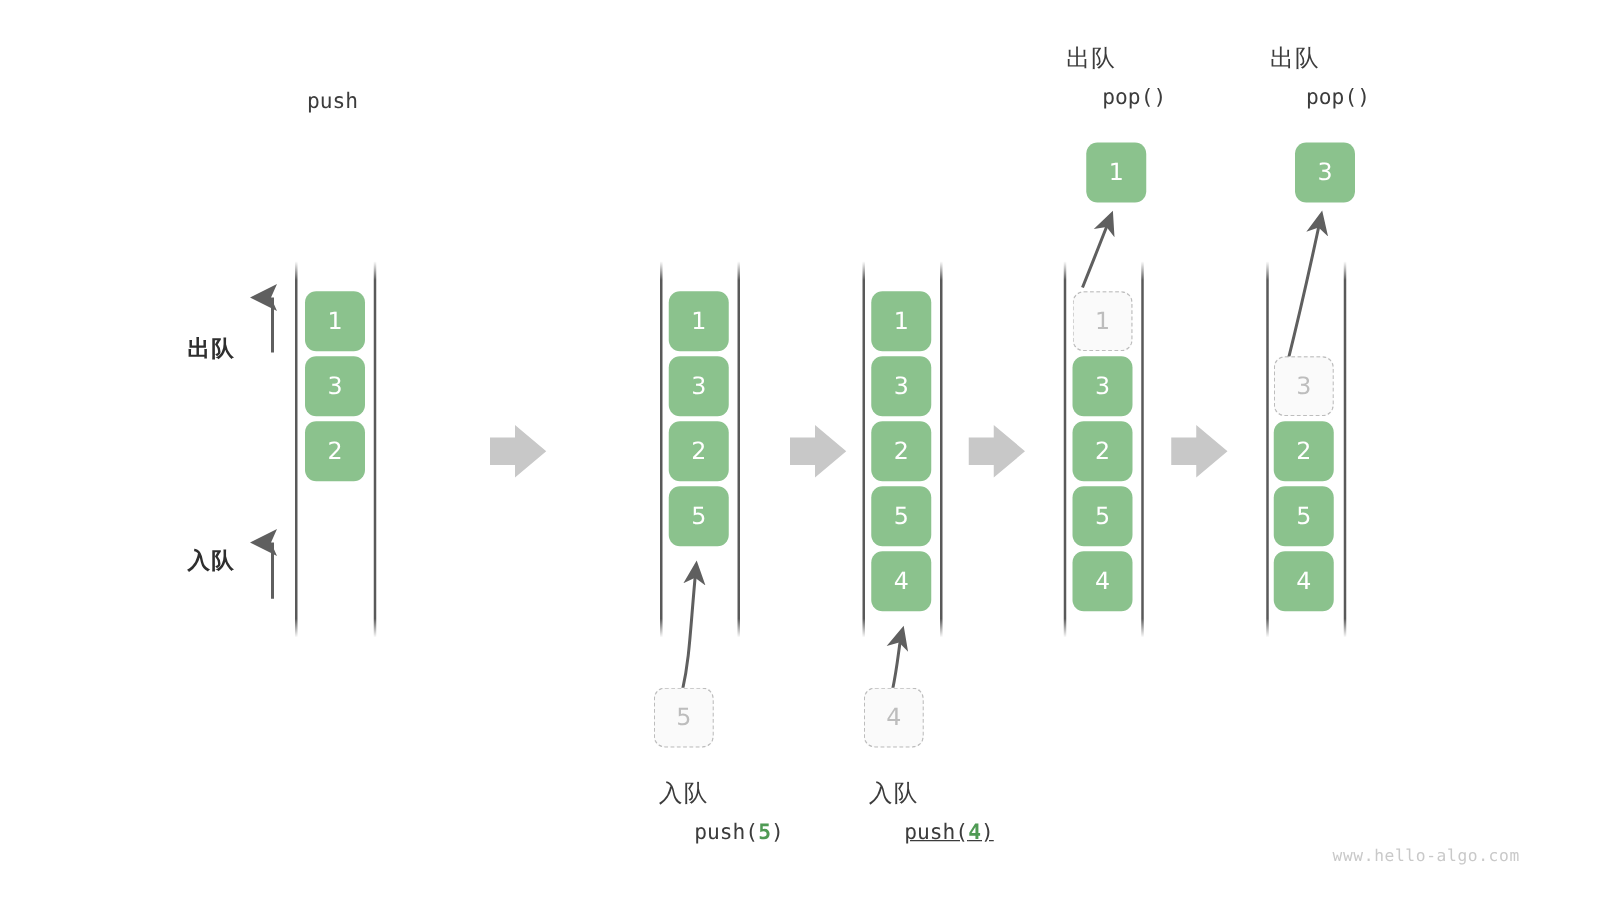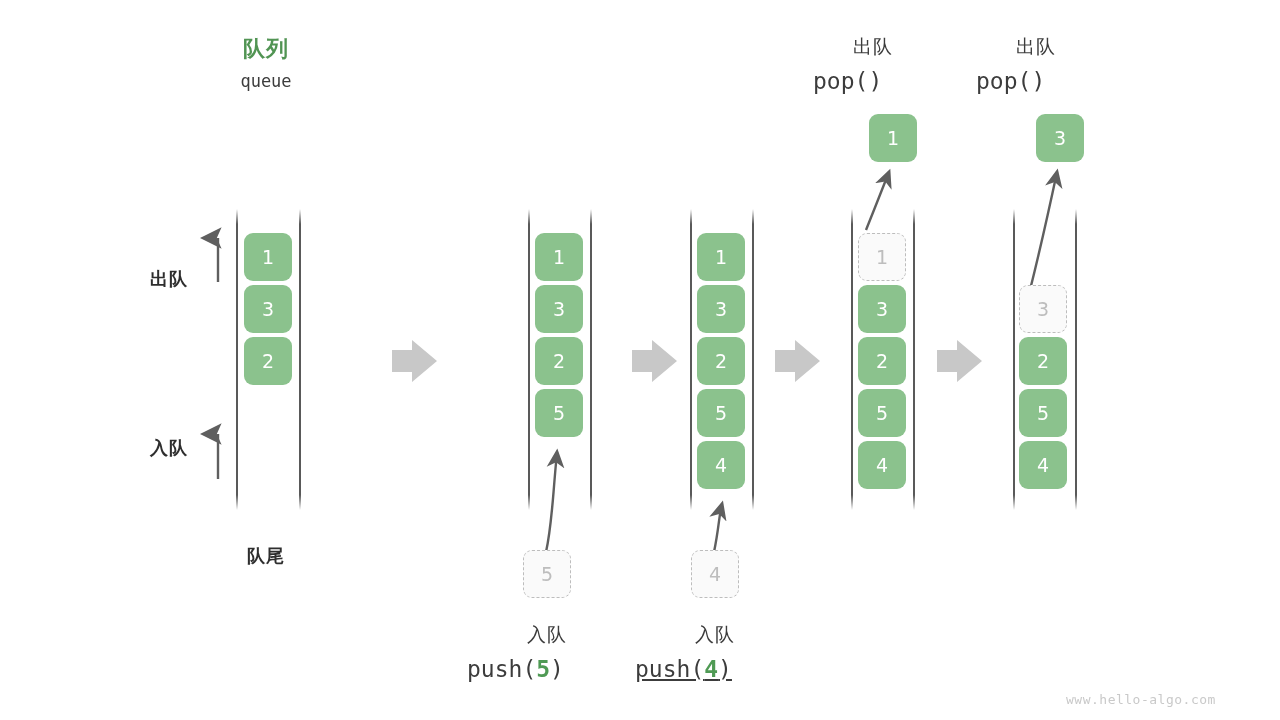--- a/index.html
+++ b/index.html
@@ -27,26 +27,26 @@
     font-weight:700;font-size:18px;color:#2e2e2e;
     text-align:center;white-space:nowrap;letter-spacing:1px;
   }
   .t-op-cn{
     font-family:"Liberation Sans","DejaVu Sans",sans-serif;
     font-weight:400;font-size:19px;color:#3c3c3c;
     text-align:center;white-space:nowrap;letter-spacing:1px;
   }
   .t-op-code{
     font-family:"DejaVu Sans Mono","Liberation Mono",monospace;
-    font-size:23px;color:#3c3c3c;text-align:left;white-space:nowrap;
+    font-size:17px;color:#3c3c3c;text-align:right;white-space:nowrap;
   }
   .t-op-code .arg{color:#4f9a54;font-weight:700;}
   .t-watermark{
     font-family:"DejaVu Sans Mono","Liberation Mono",monospace;
-    font-size:13px;color:#c9c9c9;white-space:nowrap;letter-spacing:.5px;margin-top:14px;
+    font-size:13px;color:#c9c9c9;white-space:nowrap;letter-spacing:.5px;
   }
 
   
   .rail{
     position:absolute;width:1.6px;
     background:linear-gradient(to bottom,
       rgba(60,60,60,0) 0%, rgba(60,60,60,.85) 5%,
       rgba(60,60,60,.85) 95%, rgba(60,60,60,0) 100%);
   }
 
@@ -114,24 +114,22 @@
     </g>
 
     <g>
       <path d="M866,230 C874,210 880,195 889,172" fill="none" stroke="#5f5f5f" stroke-width="2.4" marker-end="url(#mk-curve)"></path>
     </g>
     <g>
       <path d="M1030,290 C1040,250 1050,205 1057,172" fill="none" stroke="#5f5f5f" stroke-width="2.4" marker-end="url(#mk-curve)"></path>
     </g>
   </svg>
 
-  <div class="abs t-title-cn" style="left:186px;top:34px;width:160px;">队列</div>
-  <div class="abs t-title-en" style="left:186px;top:71px;width:160px;">queue</div>
-
-  <div class="abs t-cn-bold" style="left:186px;top:544px;width:160px;">队尾</div>
+  <div class="abs t-title-en" style="left:186px;top:71px;width:160px;">push</div>
+
 
   <div class="abs t-cn-bold" style="left:128px;top:267px;width:82px;">出队</div>
   <div class="abs t-cn-bold" style="left:128px;top:436px;width:82px;">入队</div>
 
   <div>
     <div class="rail abs" style="left:236px;top:209px;height:301px;"></div>
     <div class="rail abs" style="left:299px;top:209px;height:301px;"></div>
     <div class="node abs" style="left:244px;top:233px;">1</div>
     <div class="node abs" style="left:244px;top:285px;">3</div>
     <div class="node abs" style="left:244px;top:337px;">2</div>

